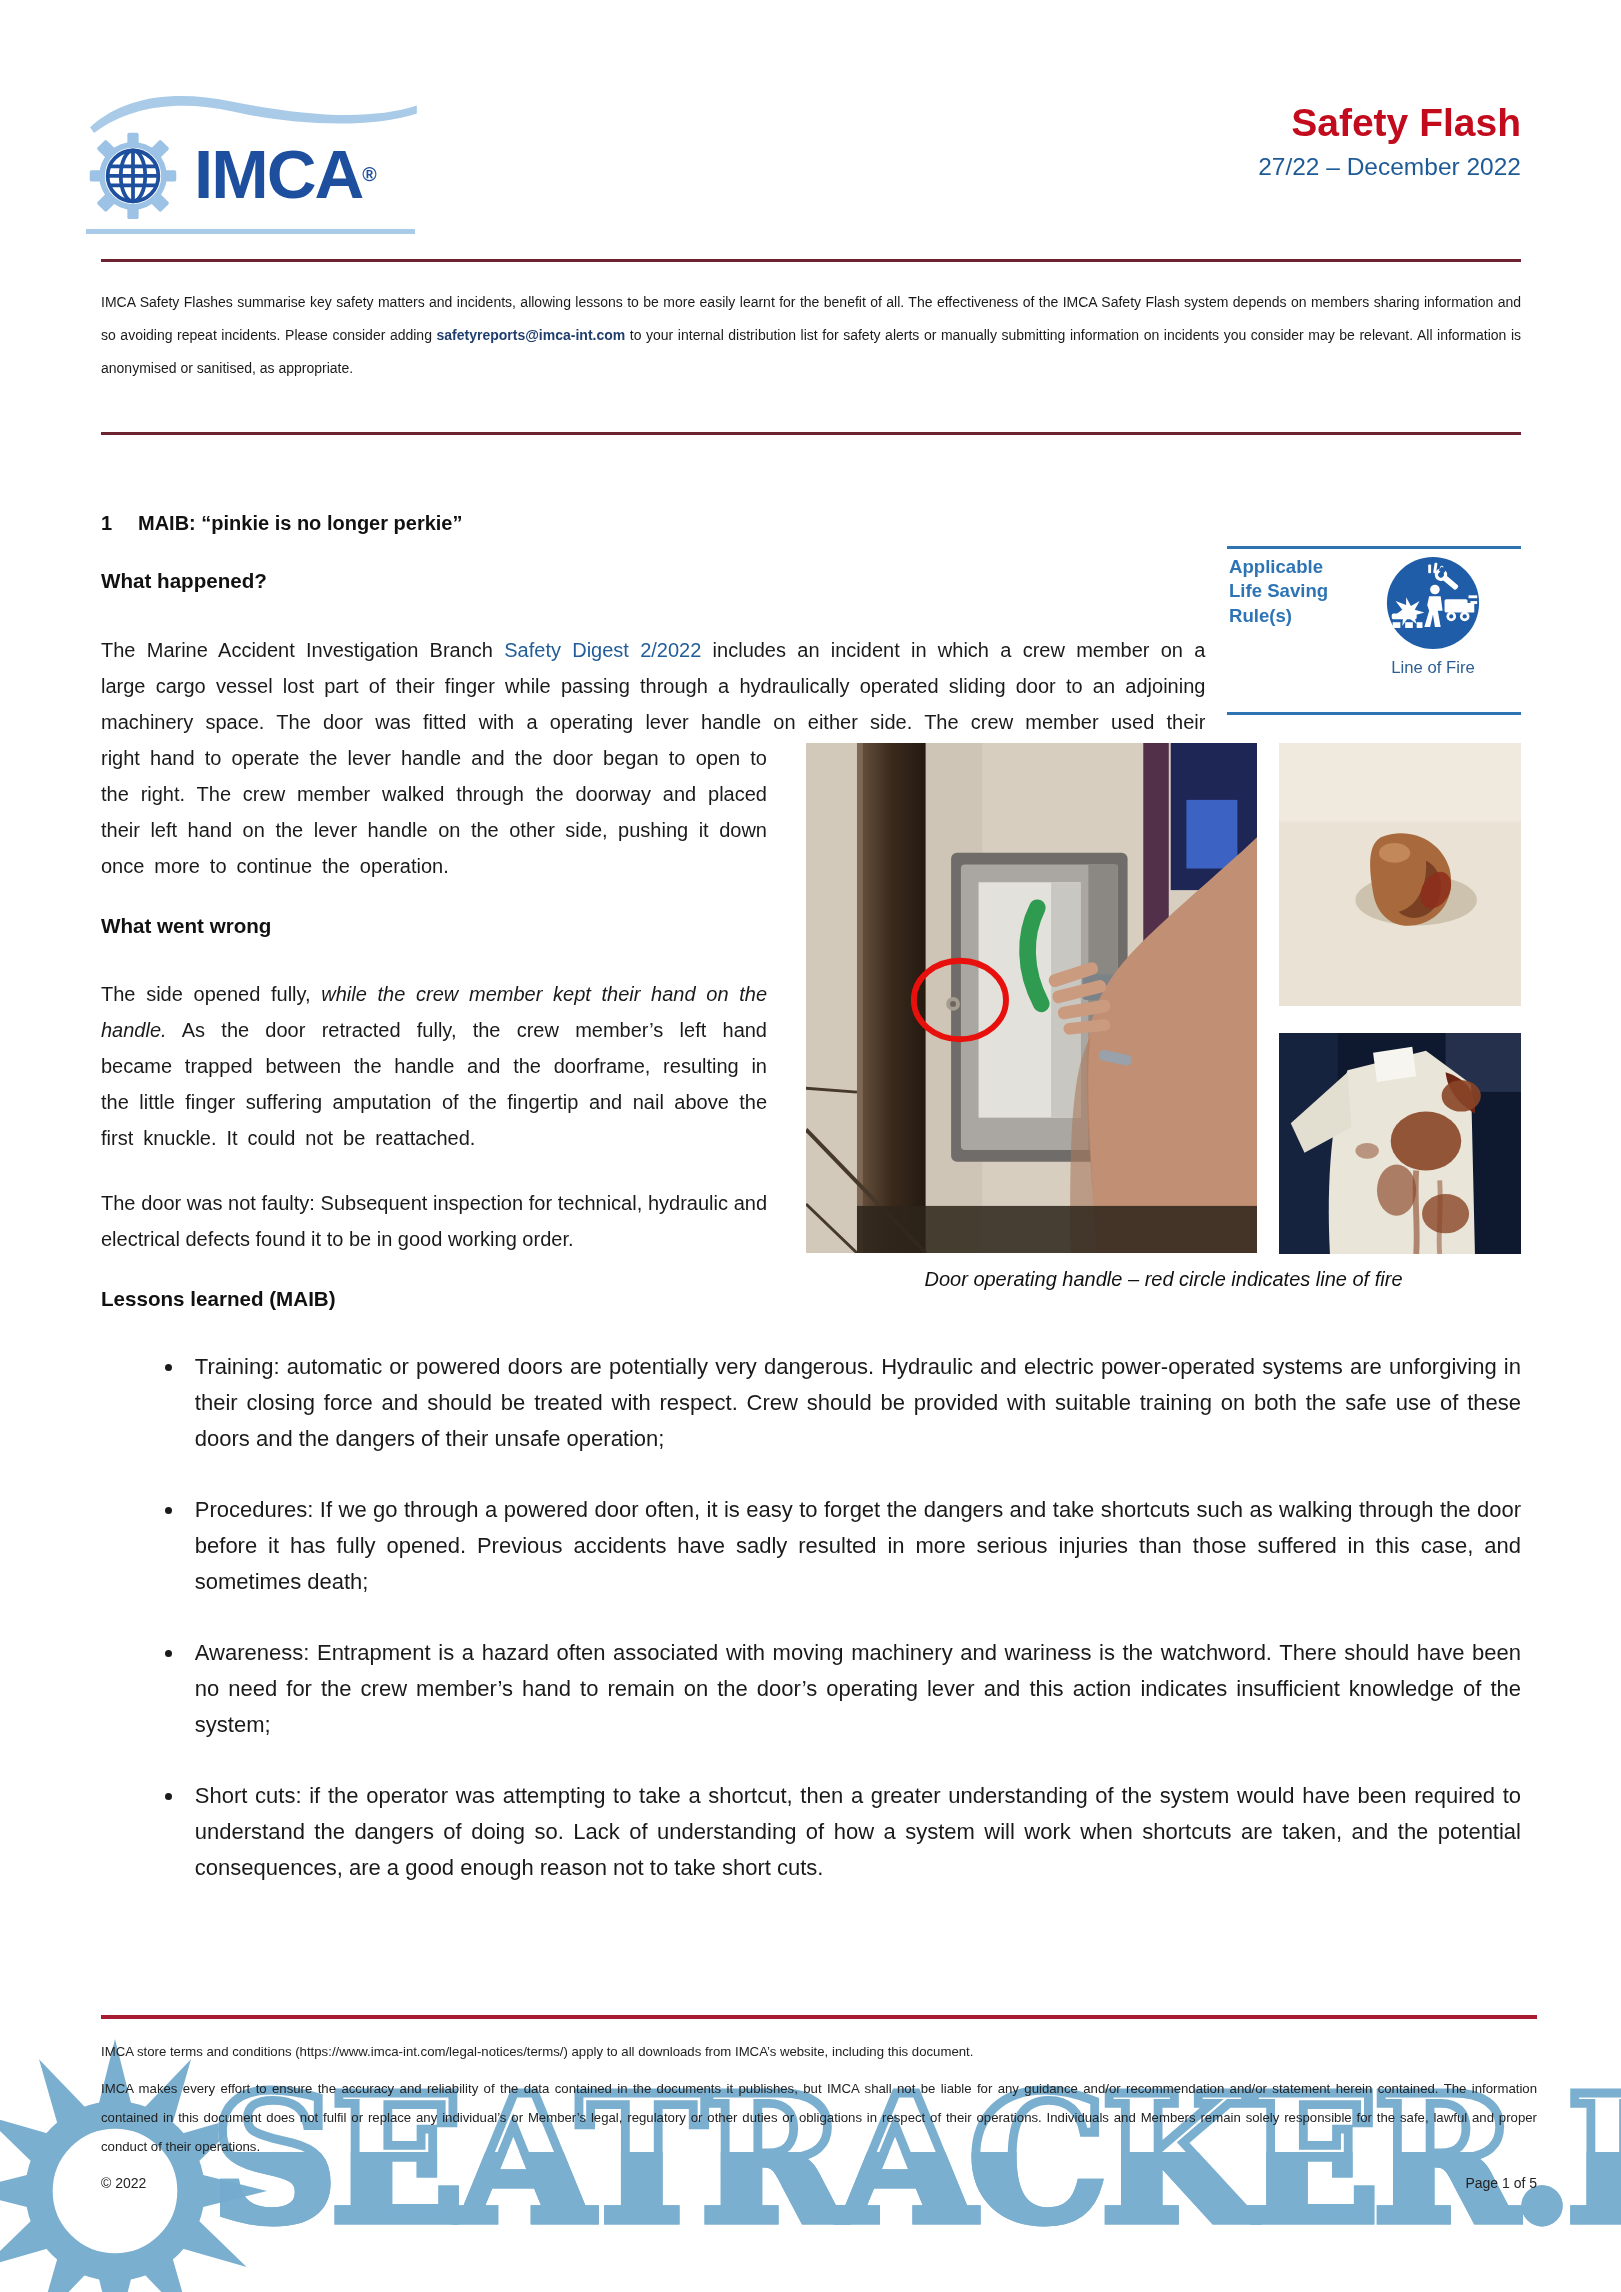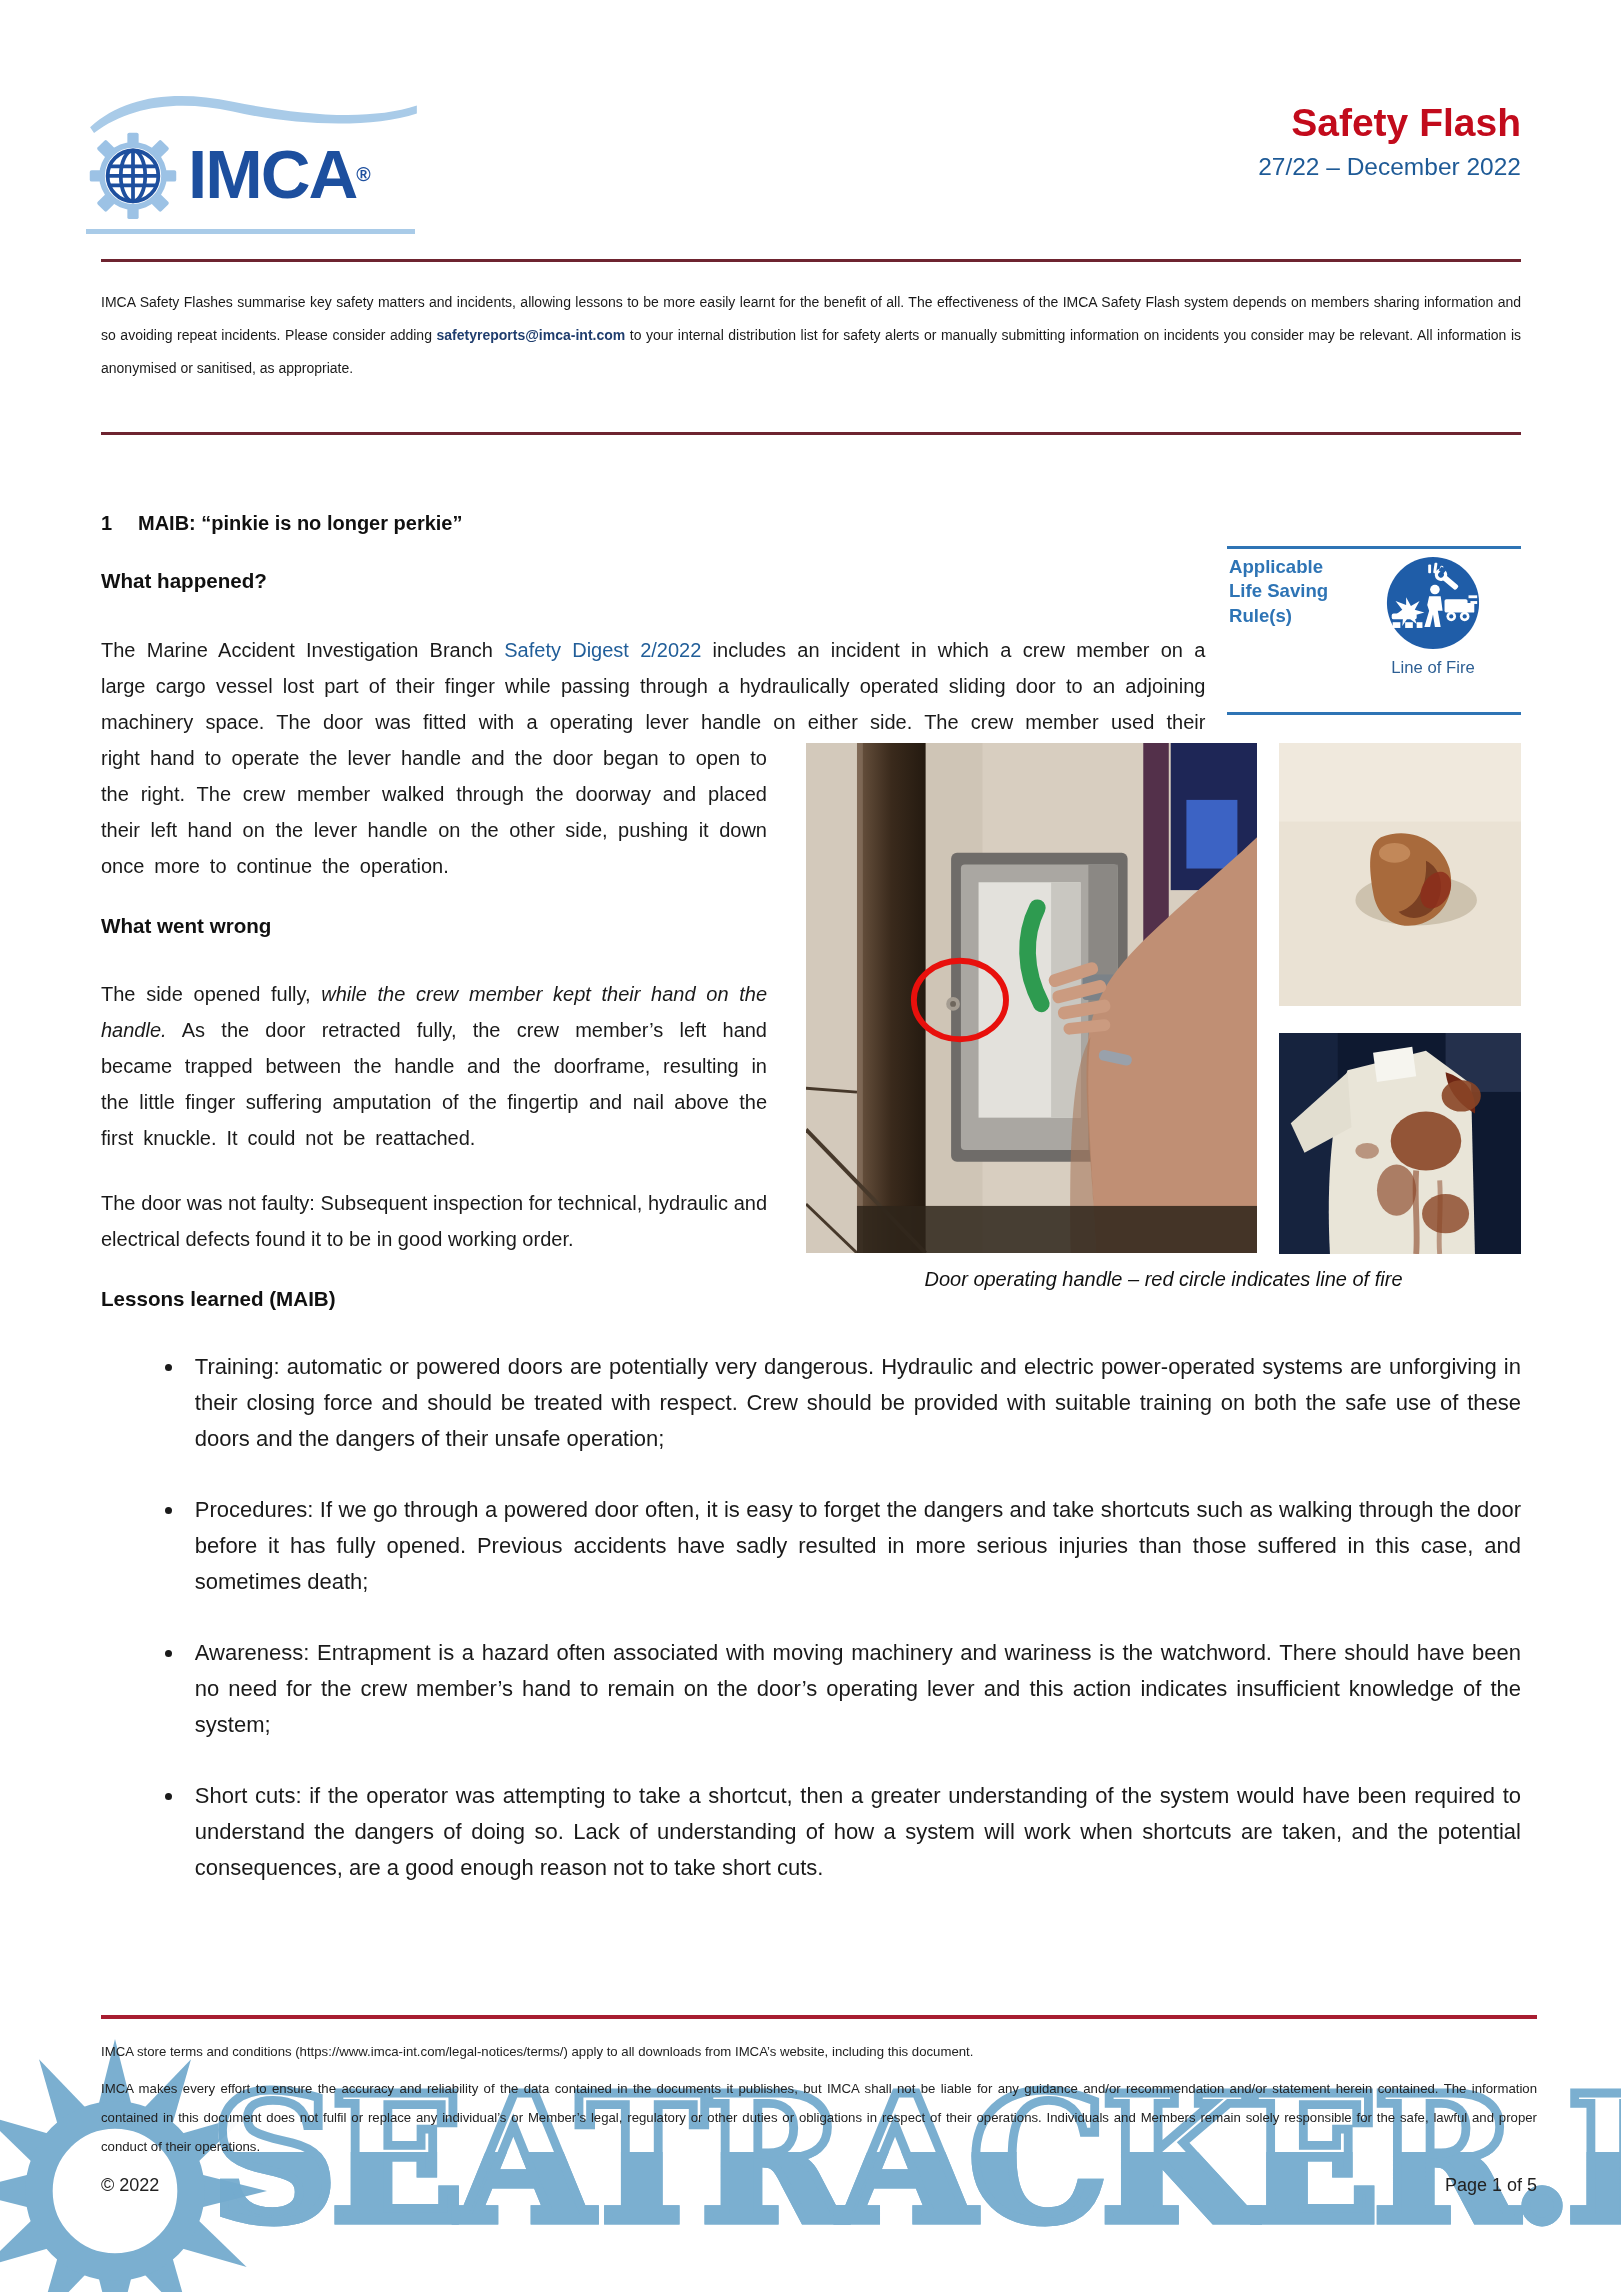--- a/index.html
+++ b/index.html
@@ -11,21 +11,21 @@
     background: #ffffff;
     overflow: hidden;
     font-family: "Liberation Sans", sans-serif;
     color: #1a1a1a;
   }
   
   .logo { position: absolute; left: 86px; top: 88px; width: 333px; }
   .logo-wave { display:block; width: 333px; height: 45px; }
   .logo-row { display: flex; align-items: center; margin-top: -5.9px; }
   .logo-gear { width: 94px; height: 94px; }
-  .logo-text { font-size: 69px; font-weight: bold; color: #1d4f9e; letter-spacing: -2px; line-height: 1; margin-left: 8px; }
+  .logo-text { font-size: 69px; font-weight: bold; color: #1d4f9e; letter-spacing: -2px; line-height: 1; margin-left: 14px; }
   .logo-reg { font-size: 19.6px; font-weight: bold; color: #1d4f9e; vertical-align: 33px; }
   .logo-underline { height: 4.9px; background: #a9cbe8; margin-top: 7.8px; width: 329px; }
   .title-block { position: absolute; right: 100px; top: 102px; text-align: right; }
   .doc-title { font-size: 39px; font-weight: bold; color: #c20b1c; line-height: 1.1; }
   .doc-issue { font-size: 24.5px; color: #1e5a96; margin-top: 7.8px; }
   
   .rule { position: absolute; left: 101px; right: 100px; height: 2.9px; background: #6e2430; }
   .rule-1 { top: 259px; }
   .rule-2 { top: 432px; }
   
@@ -64,21 +64,21 @@
   .photo-col { width: 242px; display: flex; flex-direction: column; }
   .photo-finger { width: 242px; height: 263px; margin-bottom: 26.5px; }
   .photo-shirt { width: 242px; height: 221px; }
   .photo-main svg, .photo-finger svg, .photo-shirt svg { display:block; width:100%; height:100%; }
   .photo-caption { margin-top: 14.7px; font-size: 20px; font-style: italic; text-align: center; color:#111; }
   
   .footer-area { position: absolute; left: 101px; right: 84px; top: 2015px; z-index: 4; }
   .footer-rule { height: 3.9px; background: #a81d31; margin-bottom: 25.5px; }
   .footer-terms { font-size: 13.2px; margin-bottom: 14.7px; color:#222; }
   .footer-disclaimer { font-size: 13.2px; line-height: 29px; text-align: justify; color:#222; }
-  .footer-row { display: flex; justify-content: space-between; margin-top: 13.7px; font-size: 18px; color:#222; }
+  .footer-row { display: flex; justify-content: space-between; margin-top: 13.7px; font-size: 14px; color:#222; }
   
   .watermark { position: absolute; left: 0; right: 0; top: 2086px; height: 207px; z-index: 3; pointer-events: none; }
   .wm-star { position: absolute; left: -37px; top: -47px; width: 304px; height: 304px; opacity: .95; }
   .wm-text {
     position: absolute; left: 211px; top: -13.7px;
     font-family: "DejaVu Serif", serif; font-weight: bold;
     font-size: 174px; line-height: 1; letter-spacing: -5.9px; white-space: nowrap;
     background: linear-gradient(180deg, #ffffff 0%, #ffffff 46%, #74abce 46%, #74abce 100%);
     -webkit-background-clip: text; background-clip: text;
     color: transparent;

